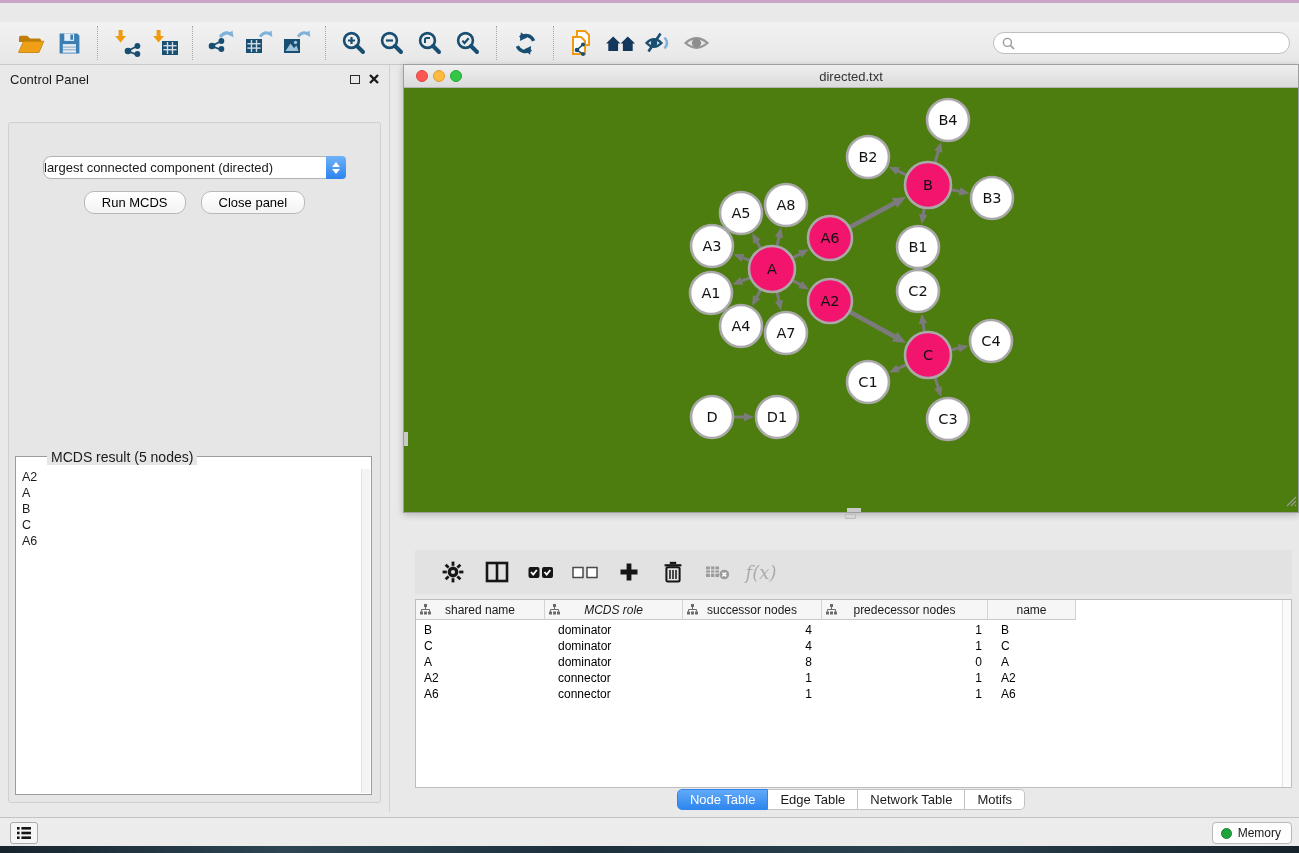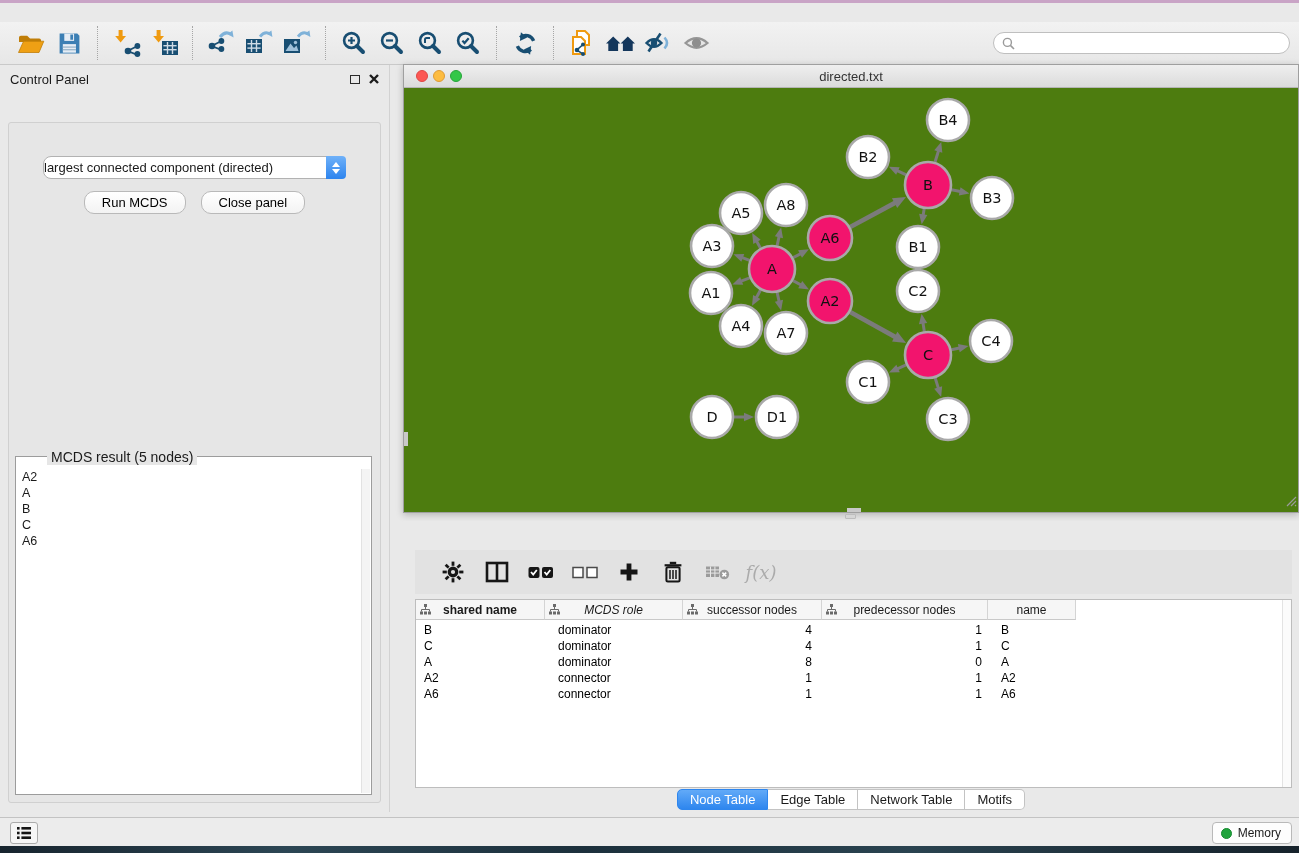--- a/index.html
+++ b/index.html
@@ -589,21 +589,21 @@
           <circle cx="19.3" cy="11.5" r="4.8" fill="#9b9b9b"></circle>
           <path d="M17.4 9.6 l3.8 3.8 M21.2 9.6 l-3.8 3.8" stroke="#fff" stroke-width="1.5"></path>
         </svg>
       </div>
       <div class="tp-tool">
         <span class="fx">f(x)</span>
       </div>
     </div>
     <div class="tp-table">
       <div class="thead" id="thead-row">
-          <div class="th" style="width: 129px; font-weight: bold;">
+          <div class="th" style="width: 129px;">
             <span class="col-icon"><svg width="11" height="11" viewBox="0 0 11 11">
                 <g fill="#6a6a6a">
                   <rect x="4" y="0" width="3" height="3"></rect>
                   <rect x="0" y="7.5" width="3" height="3"></rect>
                   <rect x="4" y="7.5" width="3" height="3"></rect>
                   <rect x="8" y="7.5" width="3" height="3"></rect>
                 </g>
                 <path d="M5.5 3 v2.5 M1.5 7.5 v-2 h8 v2" stroke="#6a6a6a" stroke-width="1" fill="none"></path>
               </svg></span>
             <span class="th-label">shared name</span>

